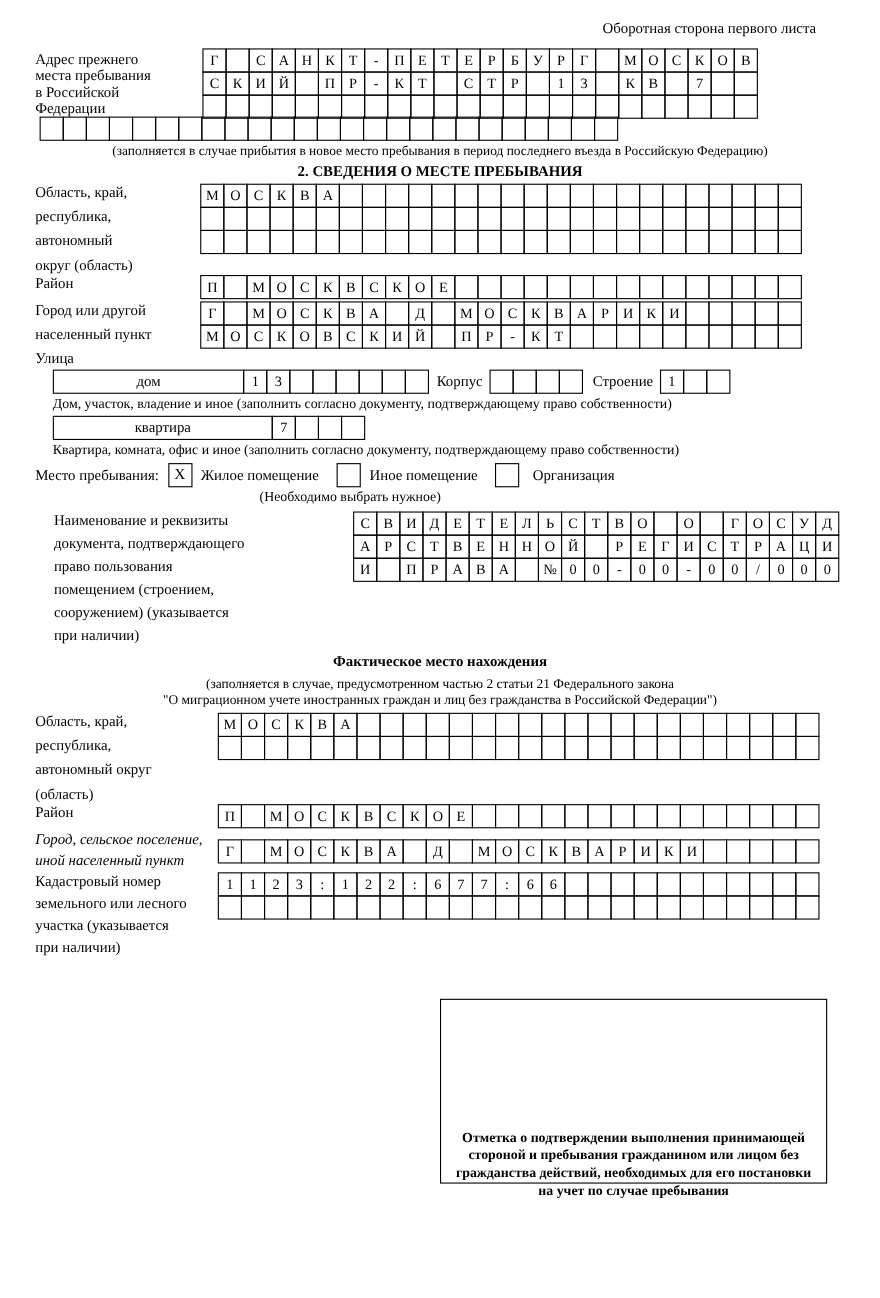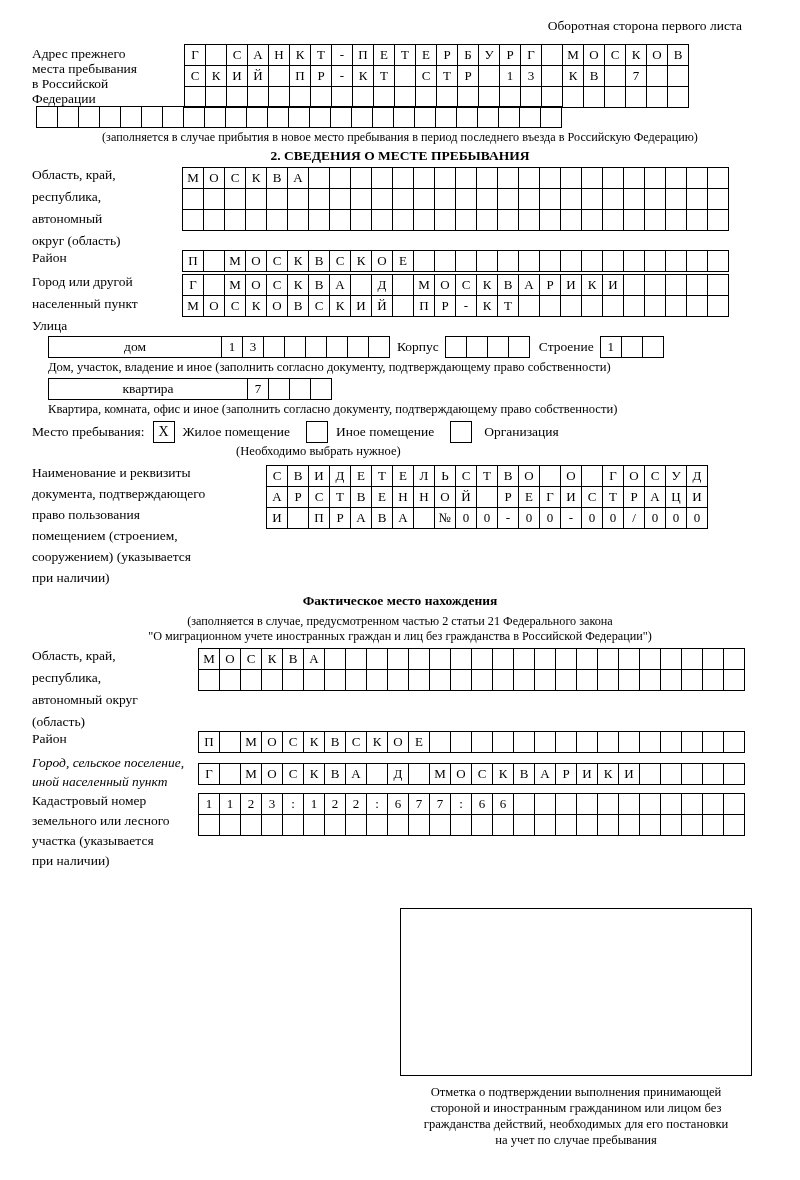--- a/index.html
+++ b/index.html
@@ -466,21 +466,21 @@
     <div class="inline-text">Место пребывания:</div>
     <div class="checkbox" style="margin-left:8px;">X</div>
     <div class="inline-text" style="margin-left:8px;">Жилое помещение</div>
     <div class="checkbox" style="margin-left:16px;"></div>
     <div class="inline-text" style="margin-left:8px;">Иное помещение</div>
     <div class="checkbox" style="margin-left:16px;"></div>
     <div class="inline-text" style="margin-left:12px;">Организация</div>
   </div>
   <div class="underline-caption" style="margin-left:212px; margin-top:1px;">(Необходимо выбрать нужное)</div>
 
-  <div class="row" style="margin-left:8px; margin-top:6px;">
+  <div class="row" style="margin-left:25px; margin-top:6px;gap:38px;">
     <div class="label" style="width:218px;">
       <div>Наименование и реквизиты</div>
       <div style="margin-top:6px;">документа, подтверждающего</div>
       <div style="margin-top:6px;">право пользования</div>
       <div style="margin-top:6px;">помещением (строением,</div>
       <div style="margin-top:6px;">сооружением) (указывается</div>
       <div style="margin-top:6px;">при наличии)</div>
     </div>
     <div style="margin-left:16px;">
       <div class="cells" id="dc-row-0" style="margin-bottom:-1px;">
@@ -754,20 +754,20 @@
           <div class="cell"></div>
           <div class="cell"></div>
           <div class="cell"></div>
           <div class="cell"></div>
           <div class="cell"></div>
         </div>
     </div>
   </div>
 
   <div class="bigbox" style="position:absolute; left:400px; top:908px; width:352px; height:168px;"></div>
-  <div class="footer-note" style="position:absolute; left:390px; top:1084px; width:372px;">
+  <div class="footer-note" style="position:absolute; left:390px; top:1026px; width:372px;font-weight:bold;">
     <div>Отметка о подтверждении выполнения принимающей</div>
-    <div>стороной и иностранным гражданином или лицом без</div>
+    <div>стороной и пребывания гражданином или лицом без</div>
     <div>гражданства действий, необходимых для его постановки</div>
     <div>на учет по случае пребывания</div>
   </div>
 
 </div>
 
 </body></html>

